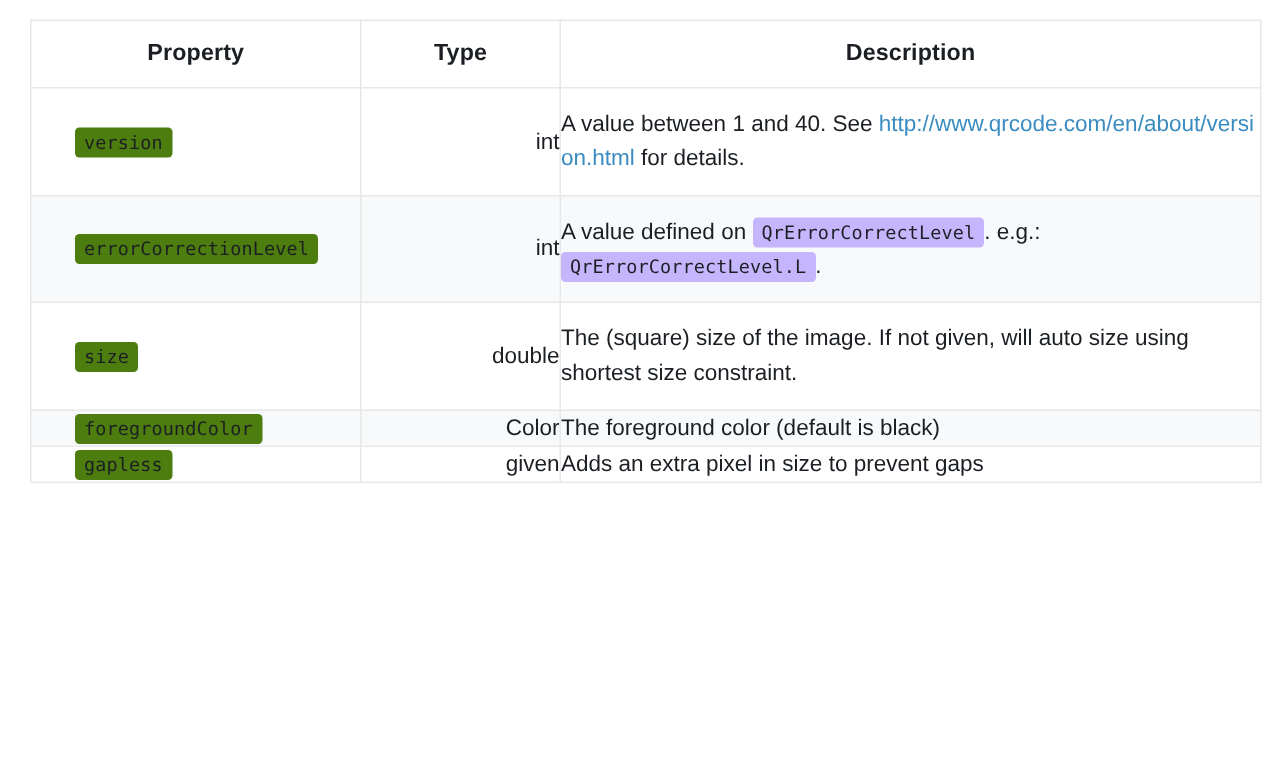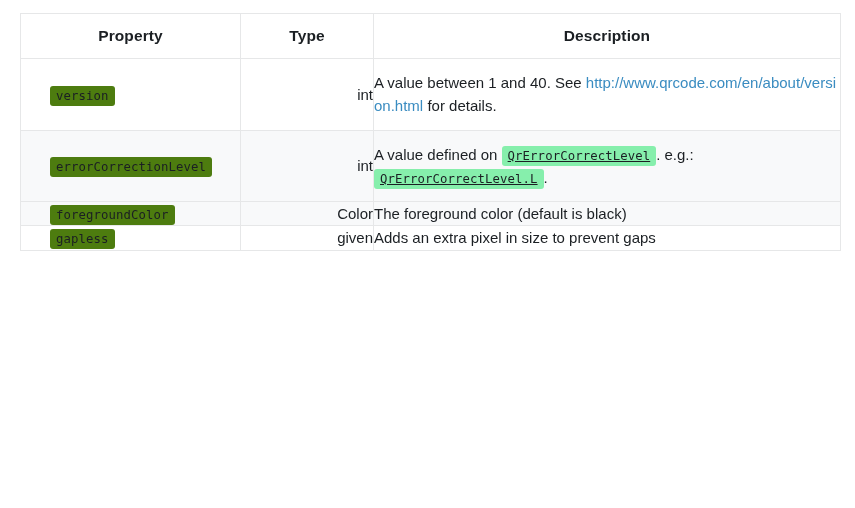--- a/index.html
+++ b/index.html
@@ -91,26 +91,25 @@
     padding: 3px 6px 3px 6px;
     border-radius: 3px;
     white-space: nowrap;
     letter-spacing: 0.1px;
     margin-left: 29px;
   }
 
   code.inline-flow {
     font-family: "DejaVu Sans Mono", "Liberation Mono", monospace;
     font-size: 12.3px;
-    background: #86efac;
+    background: #c4b5fd;
     color: #1b1f23;
     padding: 3px 6px 3px 6px;
     border-radius: 3px;
     letter-spacing: 0.1px;
-    text-decoration: underline;
   }
 
   a.extlink {
     color: #3a8cc1;
     text-decoration: none;
     font-size: 15px;
     word-break: break-all;
   }
 
   .desc-text { color: #1b1f23; }
@@ -152,20 +151,27 @@
           <td class="cell-prop">
             <code class="inline">errorCorrectionLevel</code>
           </td>
           <td class="cell-type">int</td>
           <td class="cell-desc">
             <span class="desc-text">A value defined on </span><code class="inline-flow">QrErrorCorrectLevel</code><span class="desc-text">. e.g.:</span>
             <code class="inline-flow">QrErrorCorrectLevel.L</code><span class="desc-text">.</span>
           </td>
         </tr>
 
+        <tr class="row-tall">
+          <td class="cell-prop">
+            <code class="inline">size</code>
+          </td>
+          <td class="cell-type">double</td>
+          <td class="cell-desc">The (square) size of the image. If not given, will auto size using shortest size constraint.</td>
+        </tr>
 
 
 
         <tr class="stripe">
           <td class="cell-prop">
             <code class="inline">foregroundColor</code>
           </td>
           <td class="cell-type">Color</td>
           <td class="cell-desc">The foreground color (default is black)</td>
         </tr>

